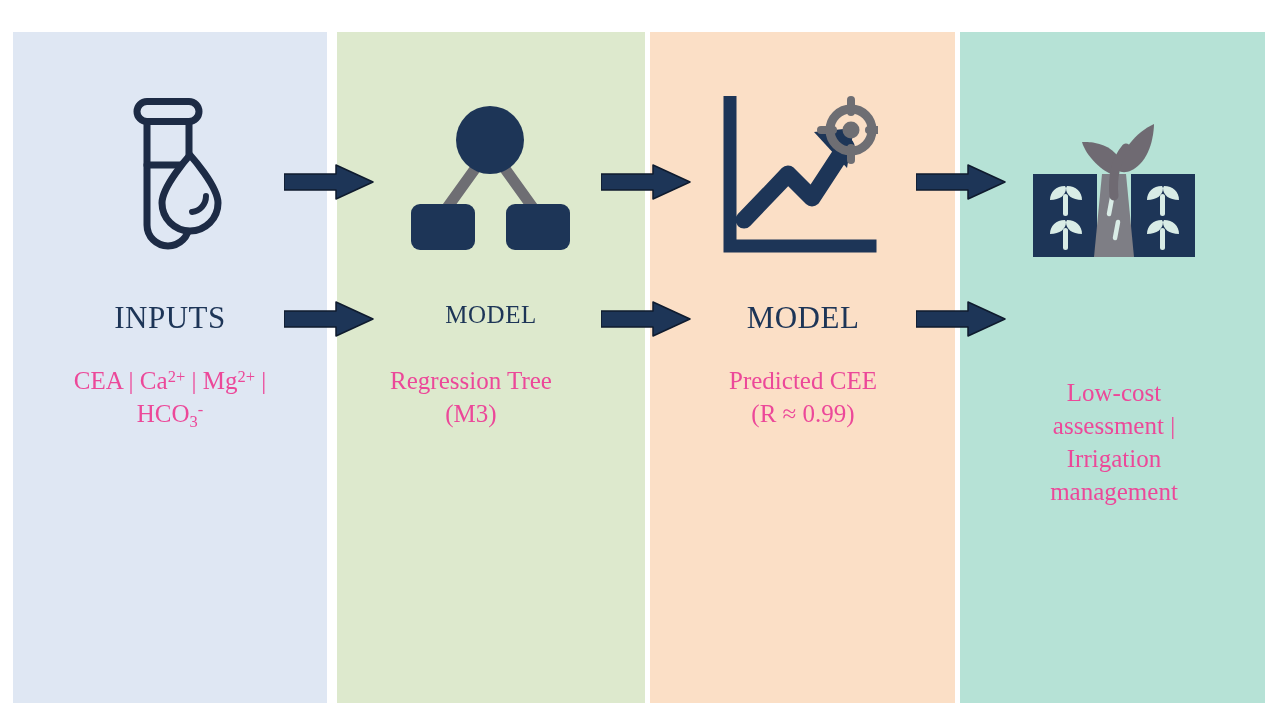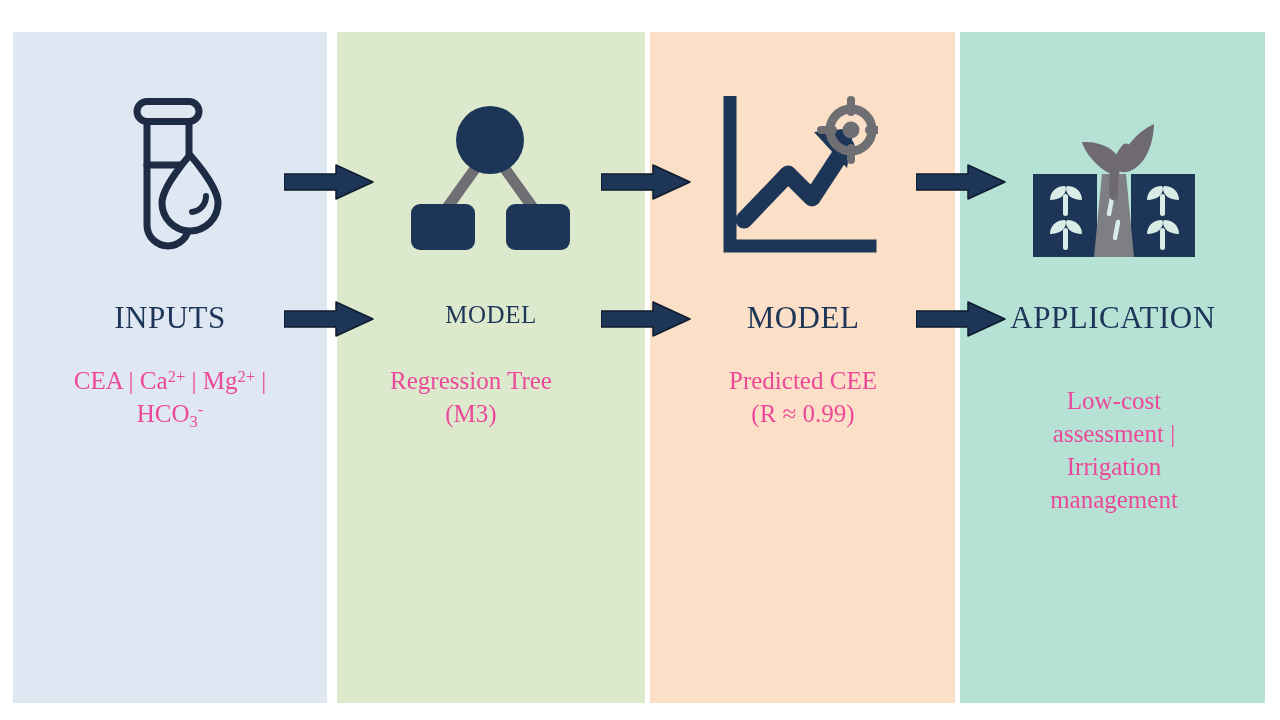--- a/index.html
+++ b/index.html
@@ -45,21 +45,21 @@
   .caption {
     position: absolute;
     text-align: center;
     color: #ec4899;
     font-size: 25px;
     line-height: 1.32;
   }
   .c1 { left: 22px;  width: 296px; top: 364px; }
   .c2 { left: 328px; width: 286px; top: 364px; }
   .c3 { left: 660px; width: 286px; top: 364px; }
-  .c4 { left: 1000px; width: 228px; top: 384px; }
+  .c4 { left: 1000px; width: 228px; top: 376px; }
 
   .caption sub { font-size: 0.66em; vertical-align: -0.28em; }
   .caption sup { font-size: 0.66em; vertical-align: 0.42em; }
 
   
   .arrow {
     position: absolute;
     width: 90px;
     height: 38px;
   }
@@ -190,20 +190,19 @@
   </div>
   <div class="arrow ar-mid-3">
     <svg viewBox="0 0 90 38" width="90" height="38">
       <path d="M0 11 H52 V2 L89 19 L52 36 V27 H0 Z" fill="#1d3557" stroke="#0f1b2e" stroke-width="1.5" stroke-linejoin="round"></path>
     </svg>
   </div>
 
   <div class="heading h1">INPUTS</div>
   <div class="heading h2">MODEL</div>
   <div class="heading h3">MODEL</div>
-  <div class="heading h4">APPLICATION</div>
 
   <div class="caption c1">CEA | Ca<sup>2+</sup> | Mg<sup>2+</sup> |<br>HCO<sub>3</sub><sup>-</sup></div>
   <div class="caption c2">Regression Tree<br>(M3)</div>
   <div class="caption c3">Predicted CEE<br>(R ≈ 0.99)</div>
   <div class="caption c4">Low-cost<br>assessment |<br>Irrigation<br>management</div>
 
 </div>
 
 </body></html>

